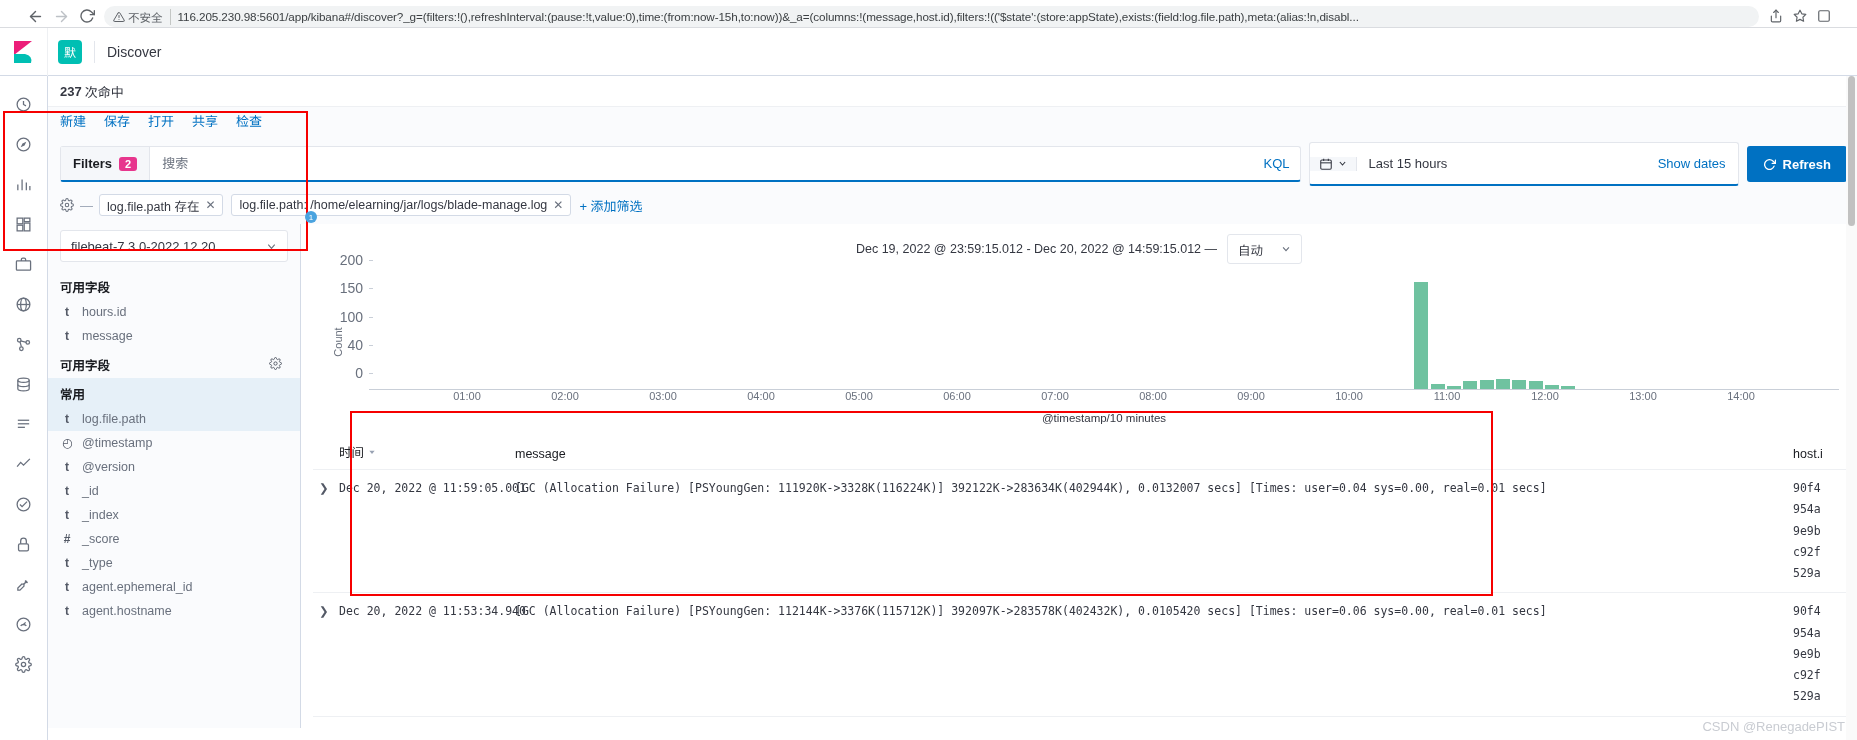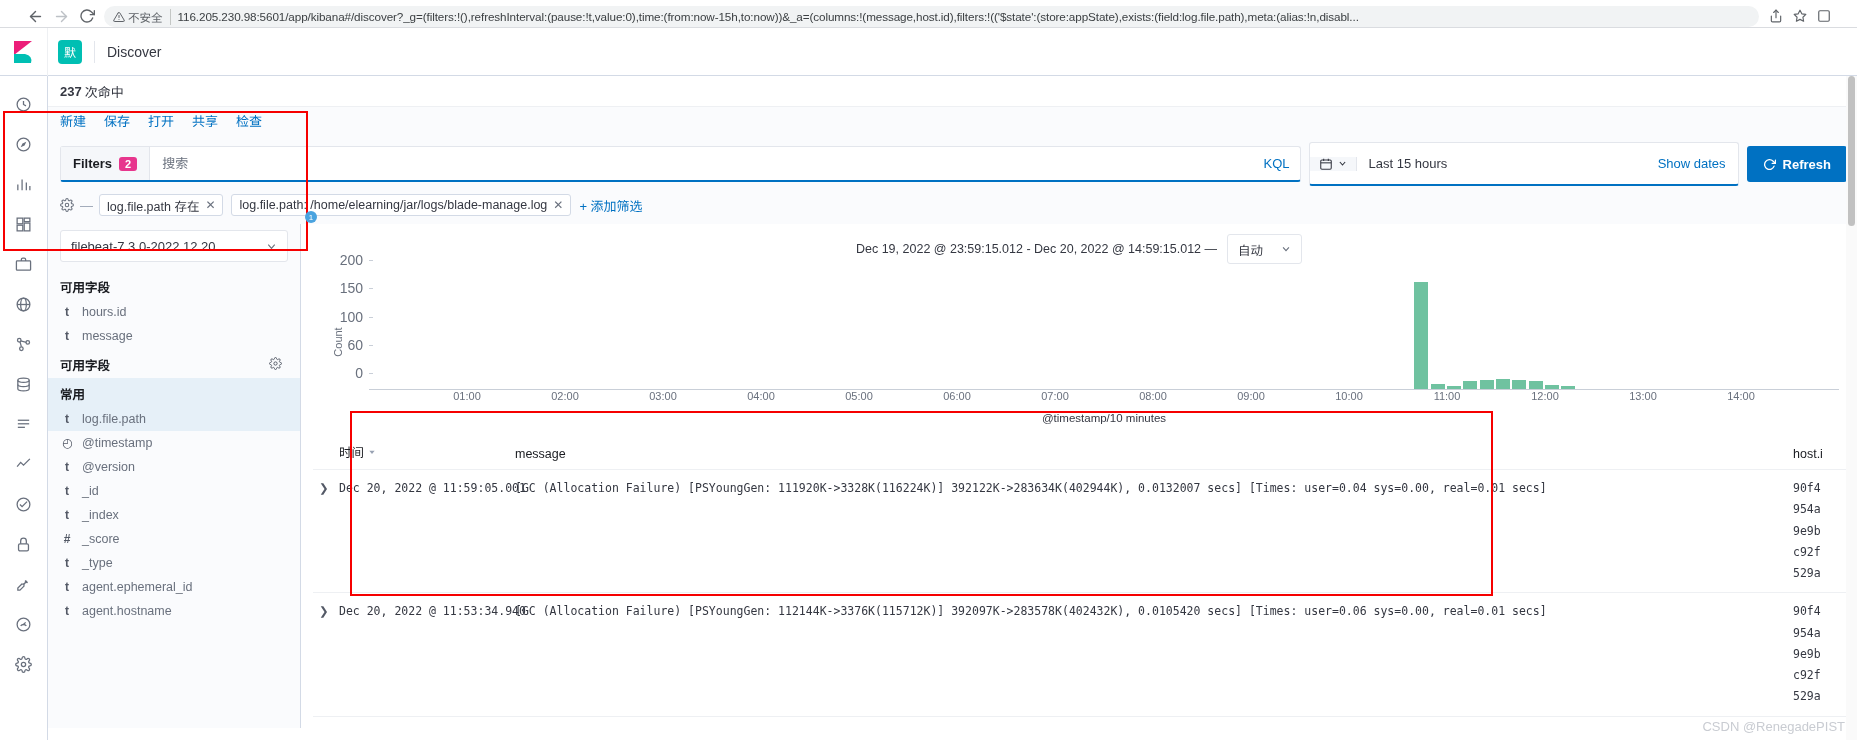--- a/index.html
+++ b/index.html
@@ -706,21 +706,21 @@
               <polyline points="5 8 12 16 19 8"></polyline>
             </svg>
         </span>
       </div>
 
       <div class="chart-wrap">
         <div class="y-label">Count</div>
         <div class="plot">
           <div id="yticks">
               <div class="ytick" style="bottom: 0%;">0</div>
-              <div class="ytick" style="bottom: 25%;">60</div>
+              <div class="ytick" style="bottom: 25%;">40</div>
               <div class="ytick" style="bottom: 50%;">100</div>
               <div class="ytick" style="bottom: 75%;">150</div>
               <div class="ytick" style="bottom: 100%;">200</div>
             </div>
           <div class="bars" id="bars">
               <div class="bar" style="left: 71.1111%; width: 0.95%; height: 95%; background: rgb(111, 194, 160);"></div>
               <div class="bar" style="left: 72.2222%; width: 0.95%; height: 4%; background: rgb(111, 194, 160);"></div>
               <div class="bar" style="left: 73.3333%; width: 0.95%; height: 3%; background: rgb(111, 194, 160);"></div>
               <div class="bar" style="left: 74.4444%; width: 0.95%; height: 7%; background: rgb(111, 194, 160);"></div>
               <div class="bar" style="left: 75.5556%; width: 0.95%; height: 8%; background: rgb(111, 194, 160);"></div>

